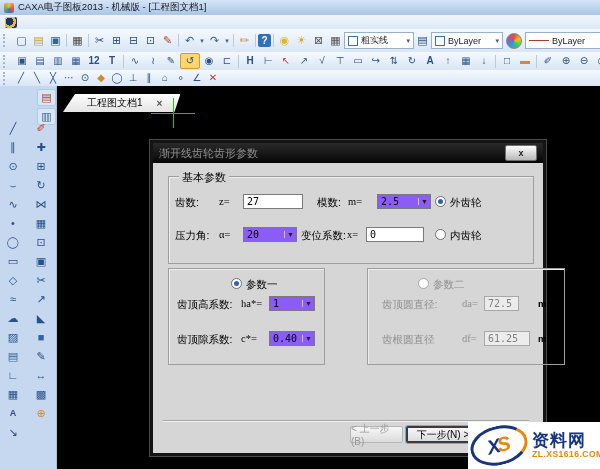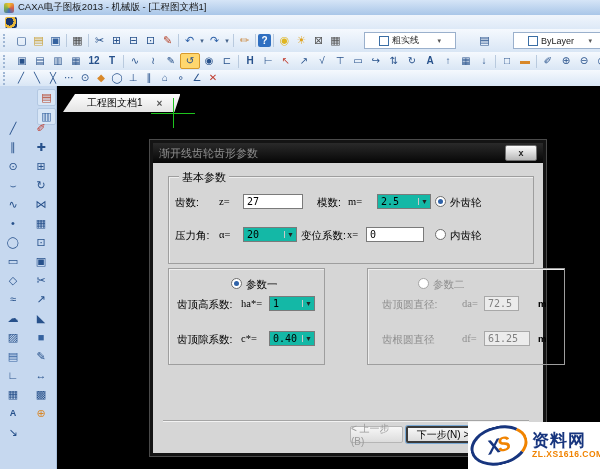--- a/index.html
+++ b/index.html
@@ -30,21 +30,21 @@
   .sep{width:1px;height:13px;background:#b9cade;margin:0 2px;flex:0 0 auto;}
   .dd{width:8px;font-size:7px;color:#44628a;}
   .txt{font-size:9px;font-weight:bold;}
   .helpicon{width:13px;height:13px;background:#2f6fc1;color:#fff !important;border-radius:2px;
     font-size:10px;font-weight:bold;}
   .active-tool{background:#ffd76e;border:1px solid #d89a2b;border-radius:2px;}
   .palette{width:14px;height:14px;border-radius:50%;margin:0 3px;flex:0 0 auto;
     background:conic-gradient(#e74c3c,#f1c40f,#2ecc71,#3498db,#9b59b6,#e74c3c);
     border:1px solid #888;}
   .combo{display:flex;align-items:center;background:#fff;border:1px solid #9ab0cc;
-    height:15px;font-size:9px;padding:0 14px;gap:3px;color:#222;flex:0 0 auto;margin:0 20px;}
+    height:15px;font-size:9px;padding:0 3px;gap:3px;color:#222;flex:0 0 auto;margin:0 0;}
   .combo .arr{font-size:7px;color:#555;}
   .swatch{width:8px;height:8px;border:1px solid #3a6ea5;background:#fff;flex:0 0 auto;}
   .redline{width:20px;height:0;border-top:1px solid var(--watermark_orange,#c0392b);
     border-color:#b23a2a;flex:0 0 auto;}
   
   .leftpanel{position:absolute;top:86px;bottom:0;left:0;width:56px;background:#c6d8ef;
     border-right:1px solid #a9c0dd;}
   .lcol{position:absolute;top:34px;display:flex;flex-direction:column;gap:3px;}
   .lcolA{left:3px;} .lcolB{left:31px;}
   .leftpanel .icon{width:20px;height:16px;}
@@ -73,21 +73,21 @@
   .g-p1{left:15px;top:125px;width:155px;height:95px;}
   .g-p2{left:184px;top:125px;width:196px;height:95px;margin-left:30px;}
   .lab{position:absolute;font-size:10.5px;color:#000;white-space:nowrap;}
   .sym{position:absolute;font-size:10.5px;color:#000;white-space:nowrap;
     font-family:"Liberation Serif","DejaVu Serif",serif;}
   .dis{color:#8f8f8f !important;}
   .field{position:absolute;height:15px;background:#fff;border:1px solid #7a7a7a;
     font-size:10px;padding:0 3px;box-sizing:border-box;
     font-family:"DejaVu Sans Mono",monospace;color:#000;}
   .field:disabled,.field.off{background:#ececec;border-color:#a8a8a8;color:#808080;}
-  .ddbox{position:absolute;height:15px;background:#14b8a6;border:1px solid #7a7a7a;
+  .ddbox{position:absolute;height:15px;background:#8b5cf6;border:1px solid #7a7a7a;
     display:flex;align-items:center;box-sizing:border-box;}
   .ddval{flex:1;font-size:10px;padding-left:3px;font-family:"DejaVu Sans Mono",monospace;color:#000;}
   .ddarr{width:11px;font-size:7px;color:#222;text-align:center;border-left:1px solid #c9c9c9;}
   .radio{position:absolute;width:11px;height:11px;border-radius:50%;background:#fff;
     border:1px solid #6e6e6e;box-sizing:border-box;}
   .radio.on::after{content:"";position:absolute;inset:2px;border-radius:50%;background:#2f62a8;}
   .radio.rdis{border-color:#a5a5a5;}
   .hr{position:absolute;left:10px;right:14px;top:277px;height:0;
     border-top:1px solid #a5a5a5;border-bottom:1px solid #f2f2f2;}
   .btn{position:absolute;height:17px;border:1px solid #8a8a8a;border-radius:2px;

